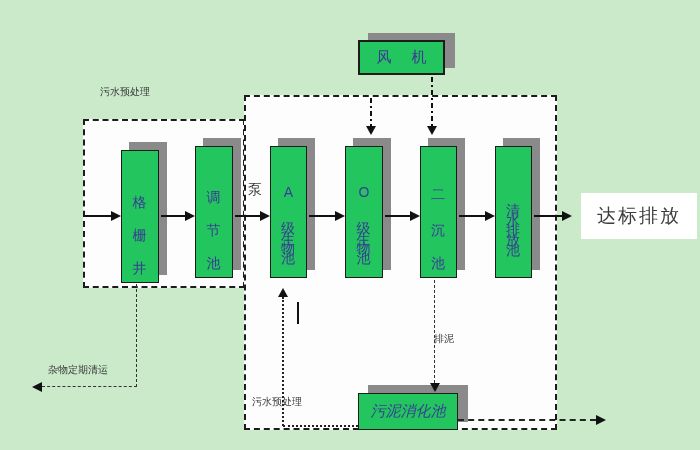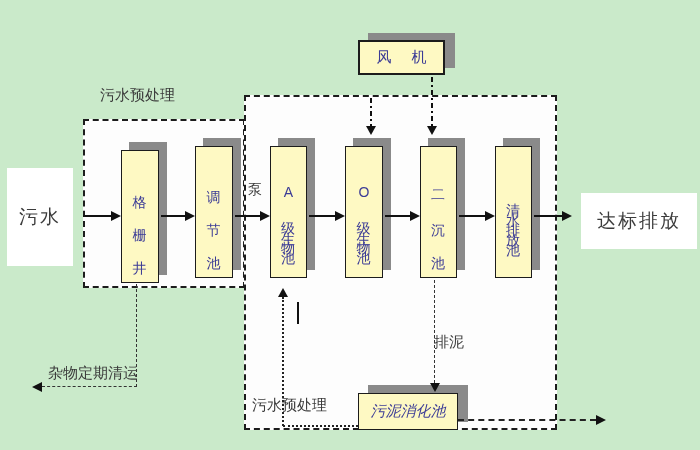--- a/index.html
+++ b/index.html
@@ -11,40 +11,40 @@
   .dashed-box{
     position:absolute;box-sizing:border-box;
     border:2px dashed var(--line,#1c1c1c);
     background:#fdfdfd;z-index:1;
   }
   .shadow{
     position:absolute;background:var(--shadow,#8a8a8a);z-index:2;
   }
   .node{
     position:absolute;box-sizing:border-box;
-    background:#fef9c3;border:1.5px solid var(--line,#1c1c1c);
+    background:#22c55e;border:1.5px solid var(--line,#1c1c1c);
     display:flex;align-items:center;justify-content:center;
     color:var(--box-text,#3b3b96);z-index:4;
   }
   .plain{
     position:absolute;background:#ffffff;border:none;
     display:flex;align-items:center;justify-content:center;
     color:#3c3c3c;z-index:4;
   }
   .vbox span{
     writing-mode:vertical-rl;text-orientation:upright;
     font-size:14px;line-height:1;
   }
   .v3 span{letter-spacing:33px;margin-bottom:-33px;}
   .v5 span{letter-spacing:10px;margin-bottom:-10px;}
   .hfan span{font-size:15px;letter-spacing:8px;margin-right:-8px;}
   .hdig span{font-size:15px;font-style:italic;}
   .big span{font-size:19px;letter-spacing:2px;}
   .lbl{
-    position:absolute;color:#3a3a3a;font-size:15px;
+    position:absolute;color:#3a3a3a;font-size:10px;
     white-space:nowrap;z-index:5;line-height:1.15;
   }
   .hline{position:absolute;height:2px;background:#111;z-index:3;}
   .vline2{position:absolute;width:2px;z-index:3;
     background:repeating-linear-gradient(180deg,#111 0 5px,transparent 5px 8px,#111 8px 10px,transparent 10px 13px);}
   .vdash1{position:absolute;width:0;border-left:1px dashed #333;z-index:3;}
   .vdot{position:absolute;width:0;border-left:2px dotted #222;z-index:3;}
   .hdash1{position:absolute;height:0;border-top:1px dashed #333;z-index:3;}
   .hdash2{position:absolute;height:0;border-top:2px dashed #222;z-index:3;}
   .hdot{position:absolute;height:0;border-top:2px dotted #222;z-index:3;}
@@ -100,23 +100,20 @@
   <div class="hdot" style="left:283px;top:425px;width:75px"></div>
   <div class="tick" style="left:297px;top:302px"></div>
 
   <div class="vdash1" style="left:136px;top:284px;height:103px"></div>
   <div class="hdash1" style="left:42px;top:386px;width:95px"></div>
   <div class="ah ah-l" style="left:32px;top:382px"></div>
 
   <div class="hdash2" style="left:458px;top:419px;width:138px"></div>
   <div class="ah ah-r" style="left:596px;top:415px"></div>
 
-  <div class="plain big" style="left:7px;top:168px;width:66px;height:98px">
-    <span>污水</span>
-  </div>
 
   <div class="node vbox v3" style="left:121px;top:150px;width:38px;height:133px">
     <span>格栅井</span>
   </div>
 
   <div class="node vbox v3" style="left:195px;top:146px;width:38px;height:132px">
     <span>调节池</span>
   </div>
 
   <div class="node vbox v5" style="left:270px;top:146px;width:37px;height:132px">
@@ -136,21 +133,21 @@
   </div>
 
   <div class="node hfan" style="left:358px;top:40px;width:87px;height:35px;border-width:2px">
     <span>风 机</span>
   </div>
 
   <div class="node hdig" style="left:358px;top:393px;width:100px;height:37px">
     <span>污泥消化池</span>
   </div>
 
-  <div class="plain big" style="left:581px;top:193px;width:116px;height:56px">
+  <div class="plain big" style="left:581px;top:193px;width:116px;height:46px">
     <span>达标排放</span>
   </div>
 
   <div class="lbl" style="left:100px;top:86px">污水预处理</div>
   <div class="lbl" style="left:248px;top:181px;font-size:14px;z-index:5">泵</div>
   <div class="lbl" style="left:48px;top:364px">杂物定期清运</div>
   <div class="lbl" style="left:252px;top:396px">污水预处理</div>
   <div class="lbl" style="left:434px;top:333px">排泥</div>
 
 </div>

